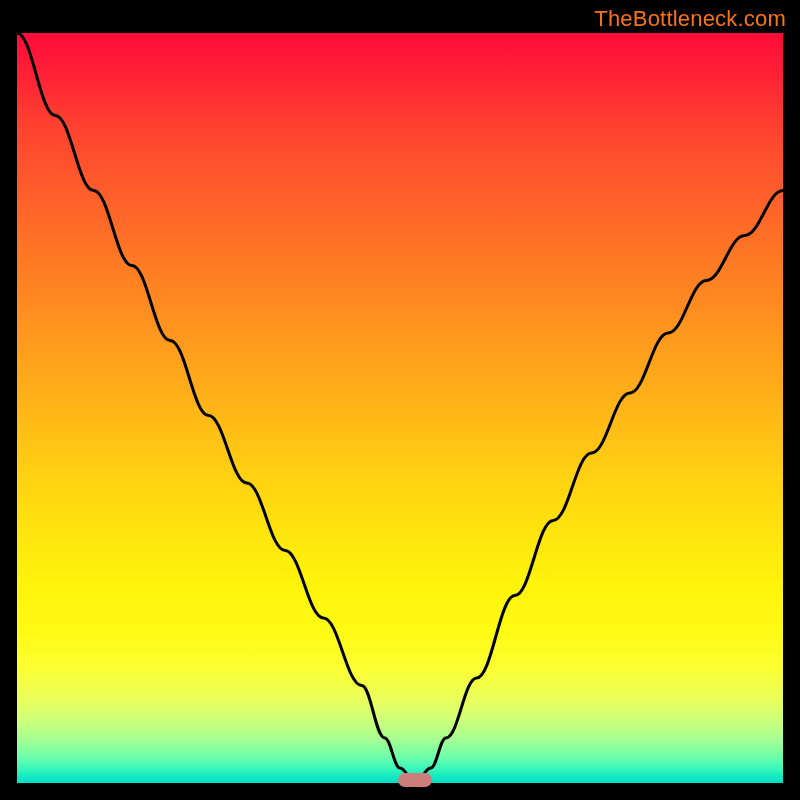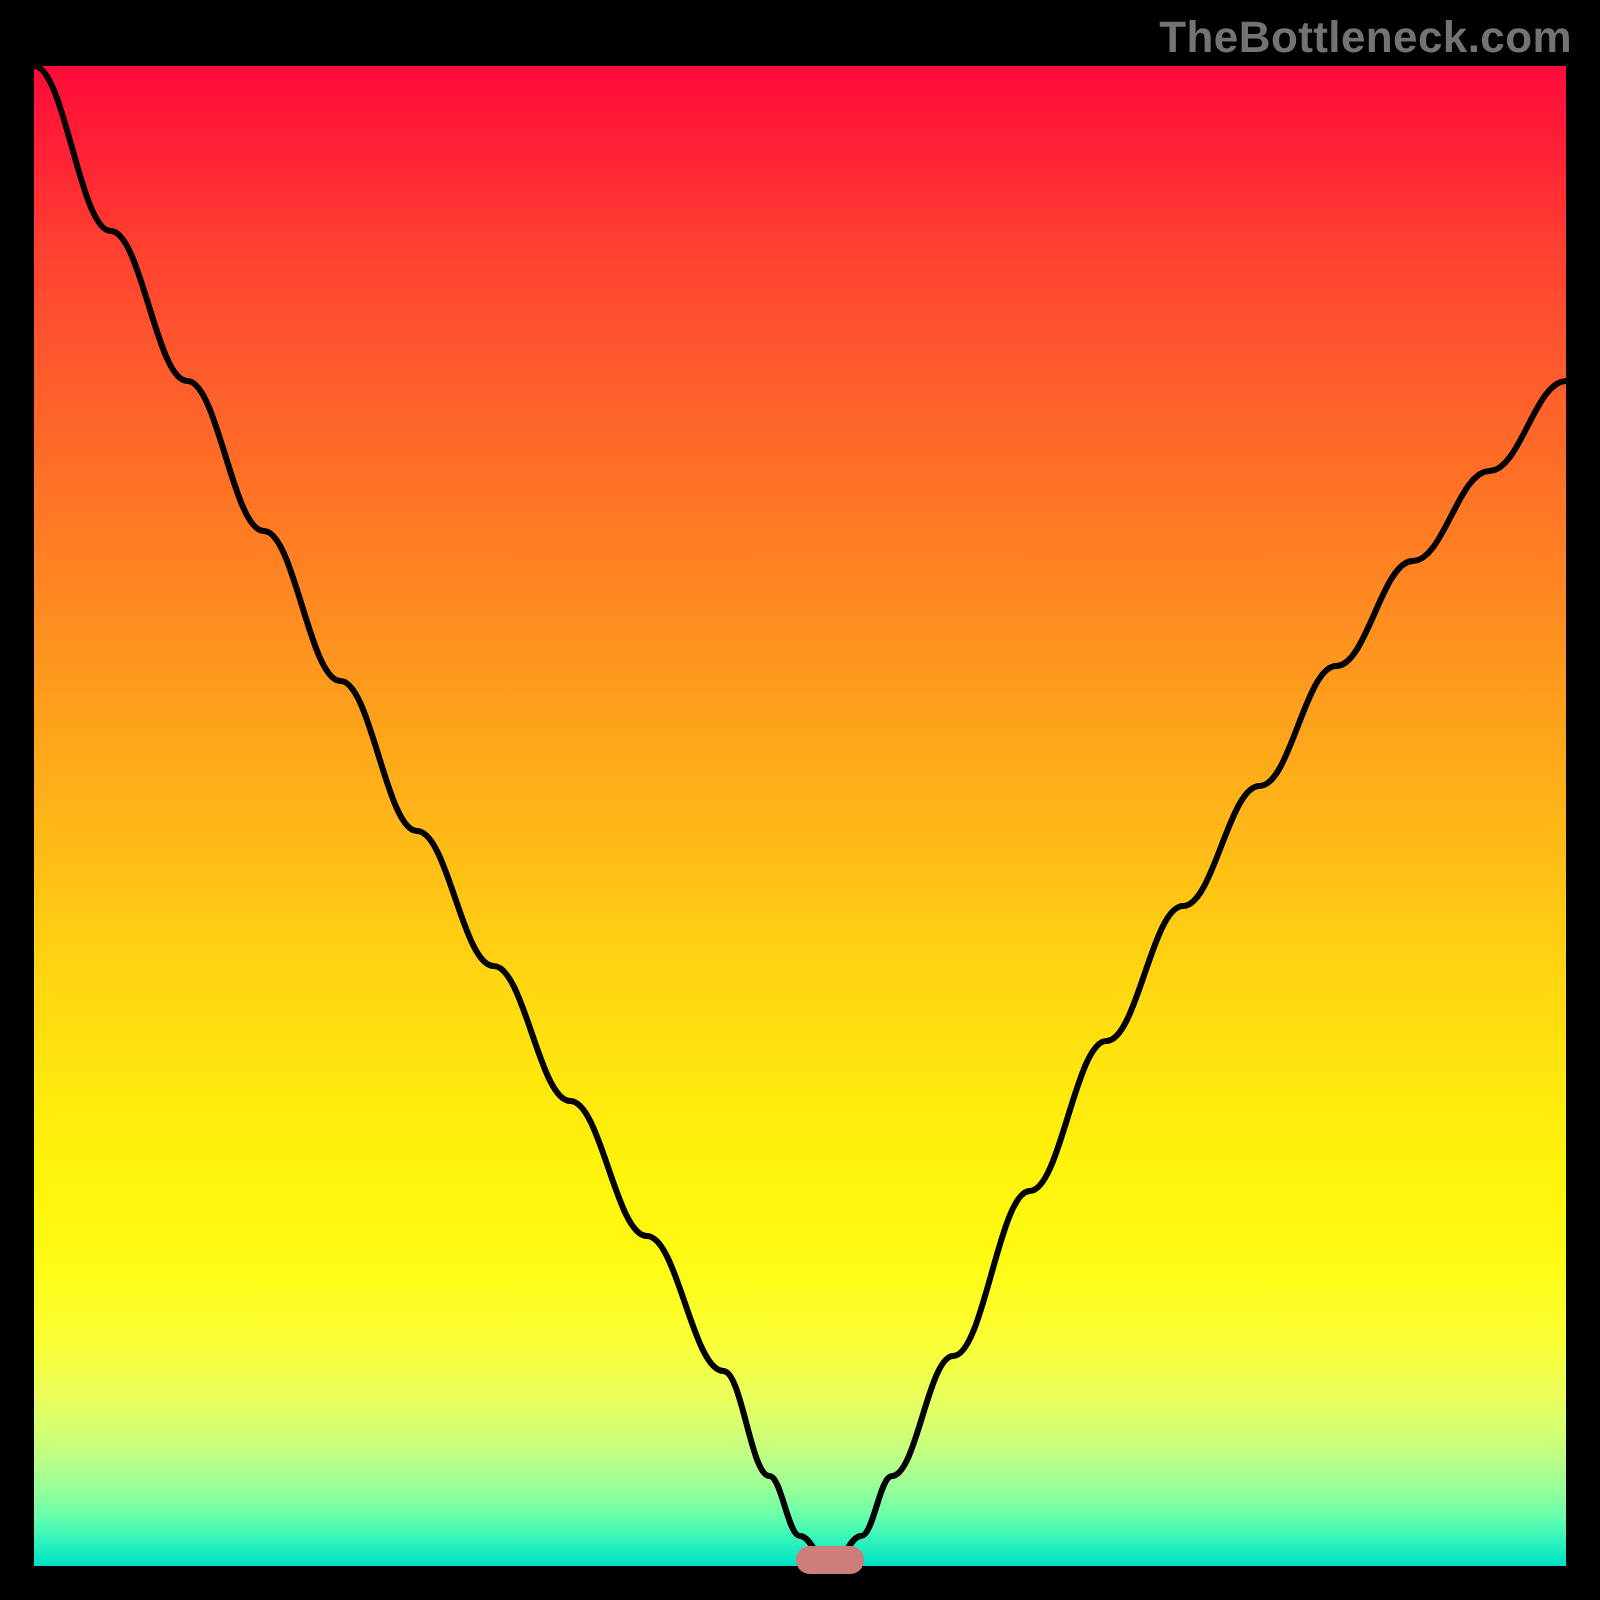--- a/index.html
+++ b/index.html
@@ -41,23 +41,23 @@
       #3cf7b9 98%,
       #14e9c2 99.2%,
       #00e0c7 100%
     );
   }
 
   .watermark {
     position: absolute;
     top: 6px;
     right: 14px;
-    color: #737373;
+    color: #f97316;
     font-size: 22px;
-    font-weight: 700;
+    font-weight: 400;
     letter-spacing: 0.2px;
   }
 
   svg.curve {
     position: absolute;
     left: 0; top: 0;
   }
 
   .marker {
     position: absolute;

